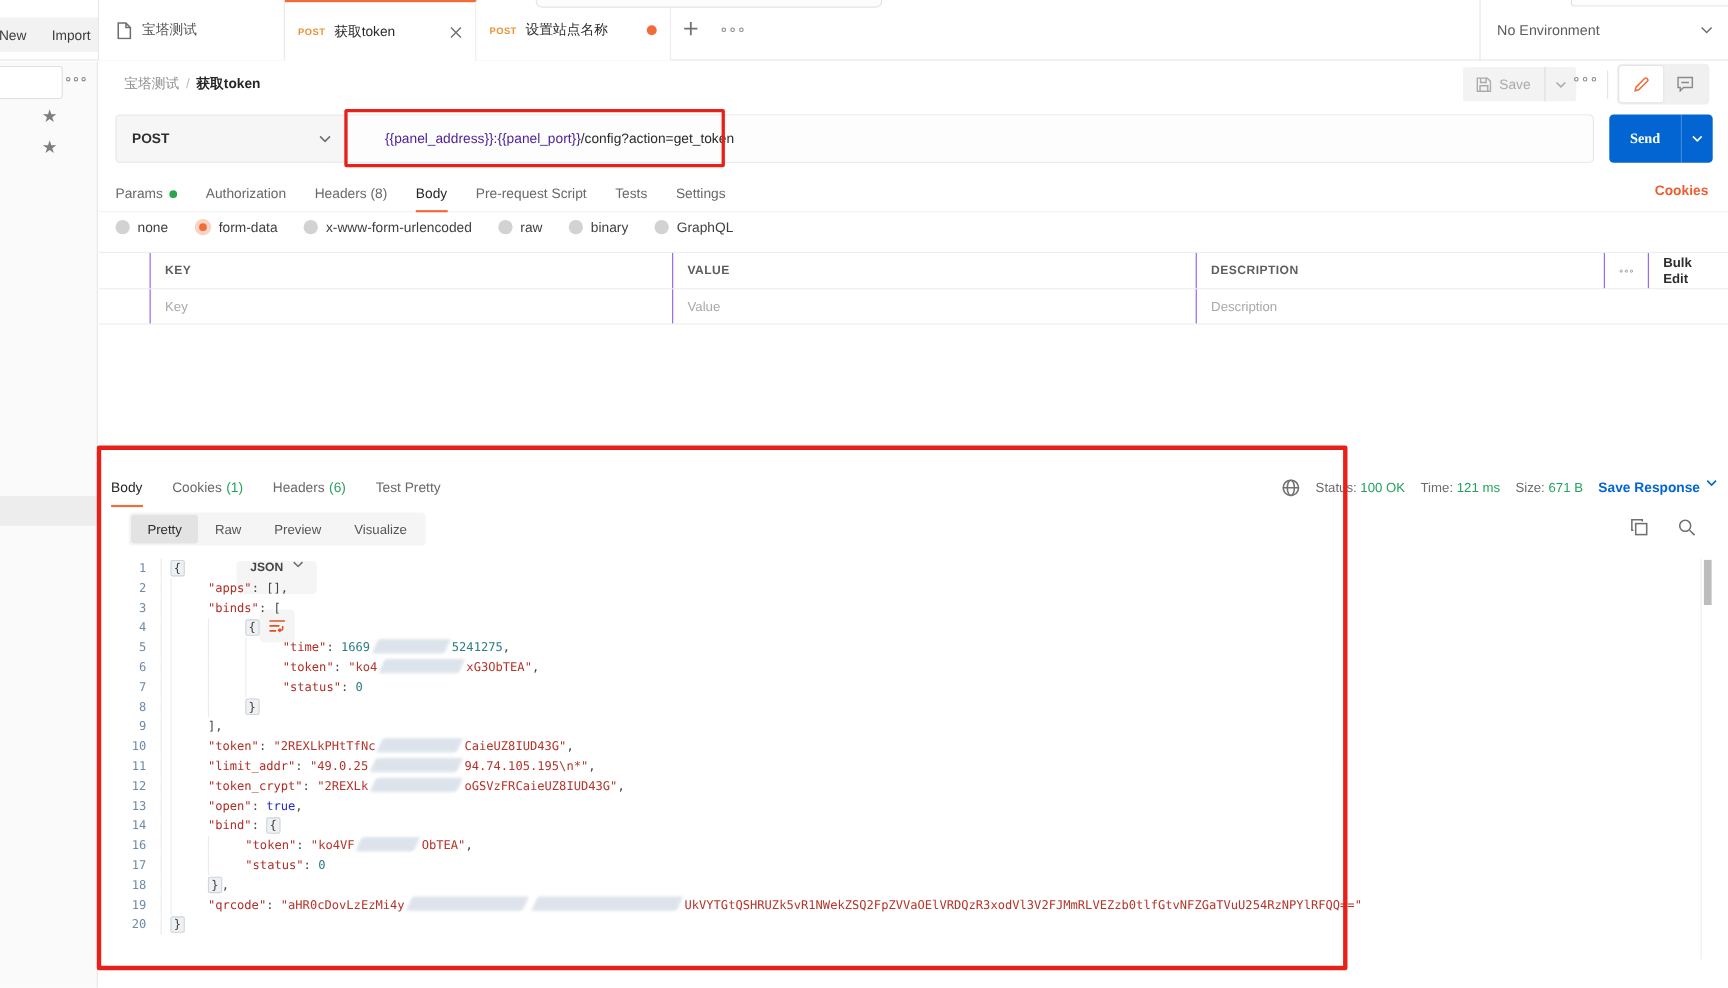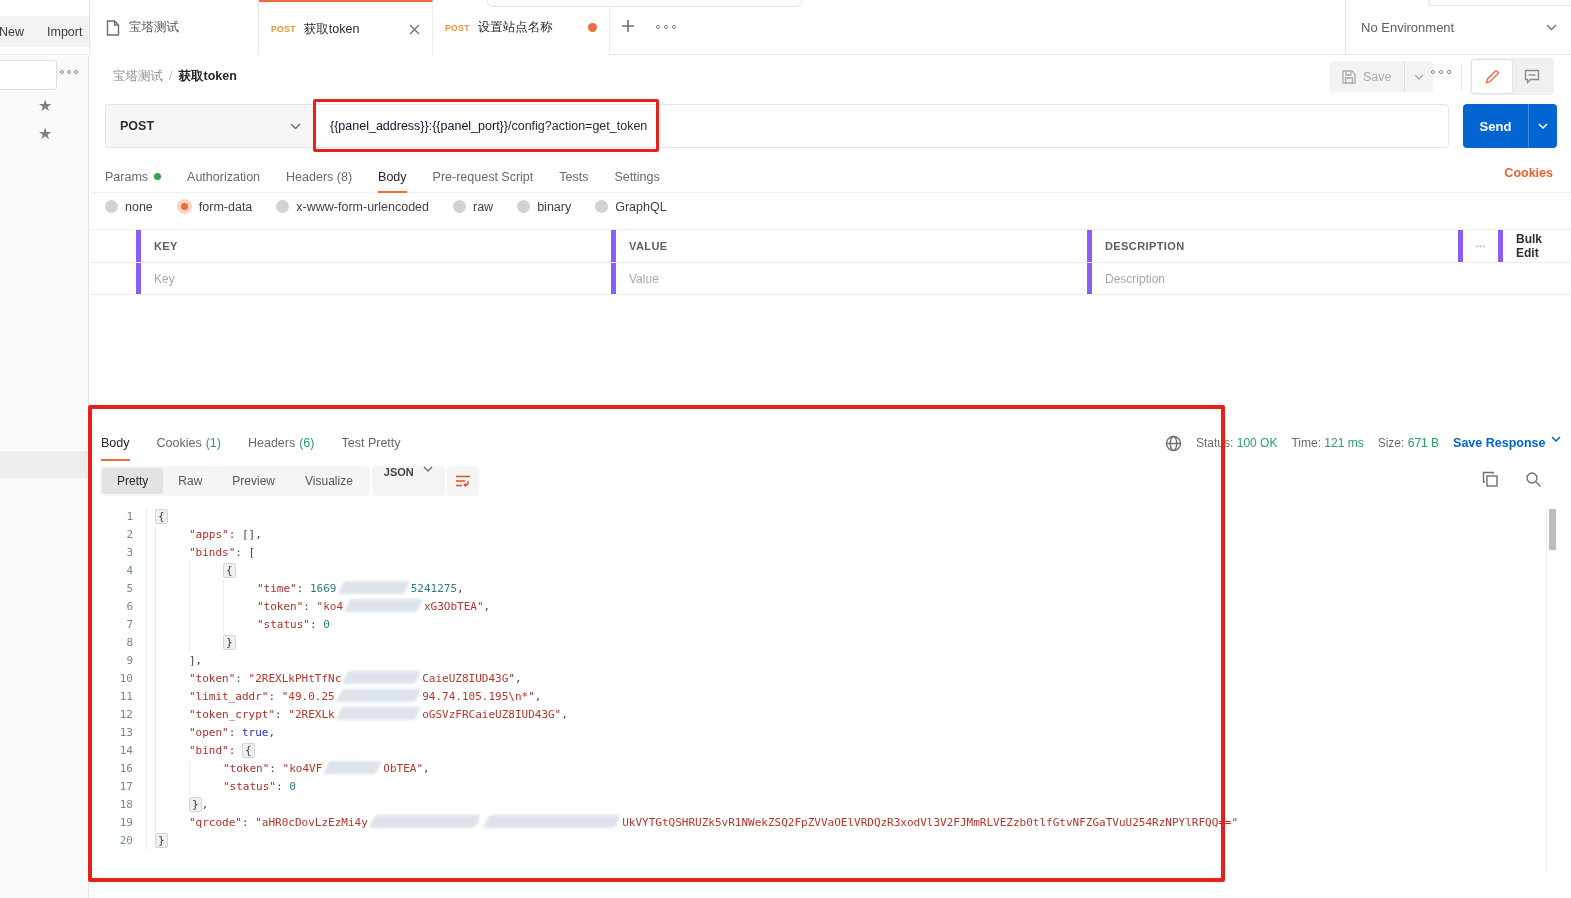--- a/index.html
+++ b/index.html
@@ -61,71 +61,71 @@
   .seg-tools .seg.sel { background:#fff; box-shadow:0 0 0 1px #e4e4e4; }
 
   
   .url-bar { position:absolute; left:15px; top:48px; width:1344px; height:44px; background:#f6f6f6;
     border:1px solid #e5e5e5; border-radius:4px; display:flex; }
   .method-sel { width:210px; display:flex; align-items:center; padding:0 14px;
     border-right:1px solid #e3e3e3; font-size:12.5px; font-weight:700; color:#2e2e2e; }
   .method-sel .chev { margin-left:auto; }
   .url-field { flex:1; background:#fdfdfd; display:flex; align-items:center; padding:0 14px;
     font-size:12.5px; border-radius:0 4px 4px 0; white-space:nowrap; overflow:hidden; }
-  .url-field .vars { color:#0f172a; }
+  .url-field .vars { color:#4c1d95;margin-left:20px; }
   .url-field .path { color:#2b2b2b; }
   .send-btn { position:absolute; left:1373px; top:48px; width:94px; height:44px; background:#0265d2;
-    border-radius:4px; display:flex; color:#fff; }
+    border-radius:4px; display:flex; color:#fff;font-family:Liberation Serif, serif; }
   .send-main { width:66px; display:flex; align-items:center; justify-content:center; font-size:13px;
     font-weight:700; border-right:1px solid rgba(255,255,255,.25); }
   .send-chev { flex:1; display:flex; align-items:center; justify-content:center; }
 
   
   .req-tabs-row { position:absolute; left:0; top:104px; width:1481px; height:33px;
-    border-bottom:1px solid #f0f0f0; display:flex; align-items:flex-start; padding-left:15px; gap:26px; }
+    border-bottom:1px solid #f0f0f0; display:flex; align-items:center; padding-left:15px; gap:26px; }
   .rtab { font-size:12.5px; color:#696969; display:flex; align-items:center; gap:6px; position:relative;
     height:33px; align-items:center; }
   .rtab.active { color:#262626; }
   .rtab.active::after { content:""; position:absolute; left:0; right:0; bottom:0; height:2px;
     background:#f26b3a; }
   .rtab .gdot { width:7px; height:7px; border-radius:50%; background:#2da44e; }
   .cookies-link { position:absolute; right:18px; top:110px; font-size:12.5px; font-weight:600;
     color:#ec5e32; }
 
   
   .modes-row { position:absolute; left:15px; top:143px; display:flex; gap:24px; align-items:center; }
   .mode { display:flex; align-items:center; gap:7px; font-size:12.5px; color:#3f3f3f; }
   .radio { width:13px; height:13px; border-radius:50%; background:#d2d2d2; }
   .radio.sel { width:15px; height:15px; background:#f26b3a; border:4px solid #f8d4c2; }
 
   
   .ptable { position:absolute; left:0; top:173px; width:1481px; }
   .prow { display:grid; grid-template-columns:46px 475px 476px 371px 40px 1fr; height:33px;
     border-top:1px solid #ededed; }
   .prow:last-child { border-bottom:1px solid #ededed; }
-  .pcell { border-left:5px solid #8b5cf6; display:flex; align-items:center; padding:0 13px; }
+  .pcell { border-left:1px solid #8b5cf6; display:flex; align-items:center; padding:0 13px; }
   .pcell:first-child { border-left:none; }
   .phead { font-size:11px; font-weight:700; color:#5e5e5e; letter-spacing:.4px; }
   .pplace { font-size:12px; color:#a9a9a9; }
   .bulk { font-size:12px; font-weight:600; color:#2e2e2e; }
   .pcell.center { justify-content:center; }
 
   
   .resp-tabs { position:absolute; left:11px; top:370px; display:flex; gap:27px; height:34px; }
   .resptab { font-size:12.5px; color:#696969; position:relative; display:flex; align-items:center; gap:4px; }
   .resptab.active { color:#262626; font-weight:400; }
   .resptab.active::after { content:""; position:absolute; left:0; right:0; bottom:-1px; height:2px;
     background:#f26b3a; }
   .resptab .cnt { color:#26a161; }
   .resp-meta { position:absolute; left:1075px; top:370px; height:34px; display:flex; align-items:center;
     gap:14px; font-size:12px; color:#6b6b6b; }
   .resp-meta .val { color:#26a161; }
   .save-resp { color:#0265d2; font-weight:700; font-size:12.5px; display:flex; align-items:flex-start; gap:6px; }
 
-  .view-row { position:absolute; left:10px; top:410px; display:flex; gap:2px; align-items:center; }
+  .view-row { position:absolute; left:27px; top:410px; display:flex; gap:14px; align-items:center;flex-direction:column; }
   .view-seg { background:#f5f5f5; border-radius:4px; display:flex; padding:2px; }
   .vtab { font-size:12px; color:#555; padding:6px 15px; border-radius:3px; }
   .vtab.sel { background:#e3e3e3; color:#2b2b2b; }
   .fmt-sel { background:#f5f5f5; border-radius:4px; height:30px; display:flex; align-items:flex-start;
     gap:9px; padding:0 12px; font-size:11px; font-weight:600; color:#444; }
   .wrap-btn { background:#f5f5f5; border-radius:4px; width:32px; height:30px; display:flex;
     align-items:center; justify-content:center; }
   .resp-icons { position:absolute; top:415px; display:flex; gap:26px; left:1392px; }
 
   

